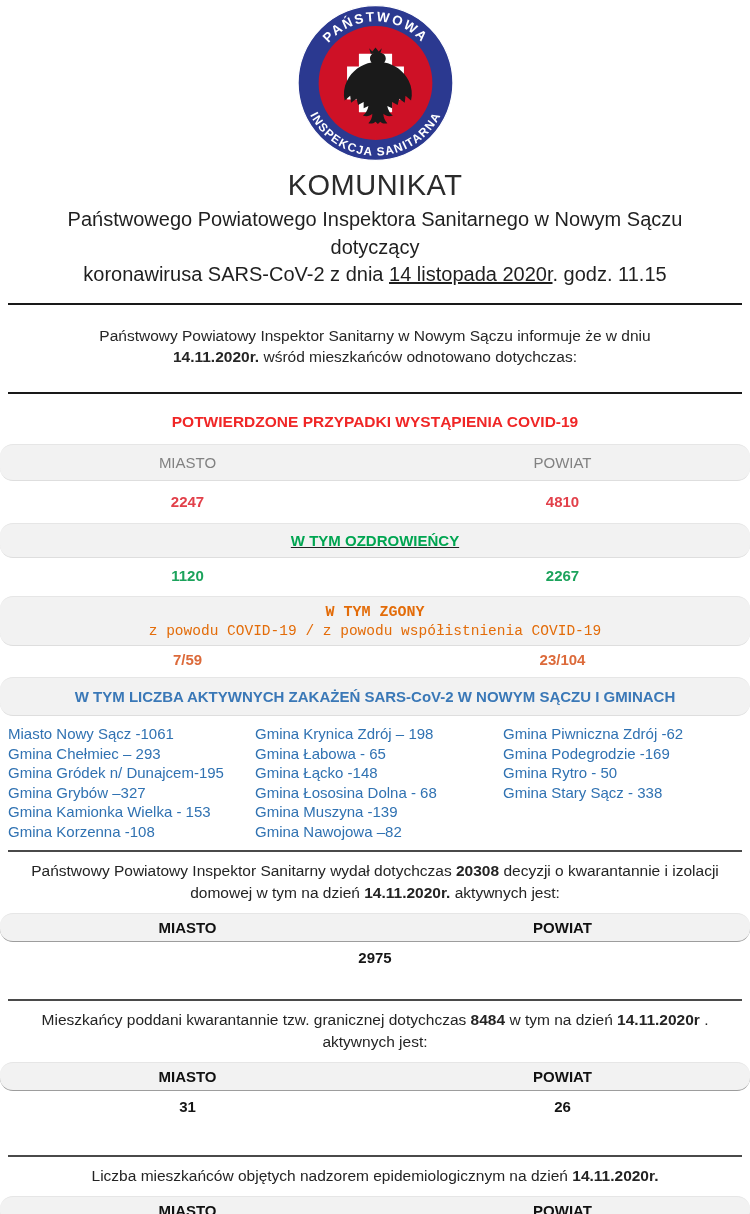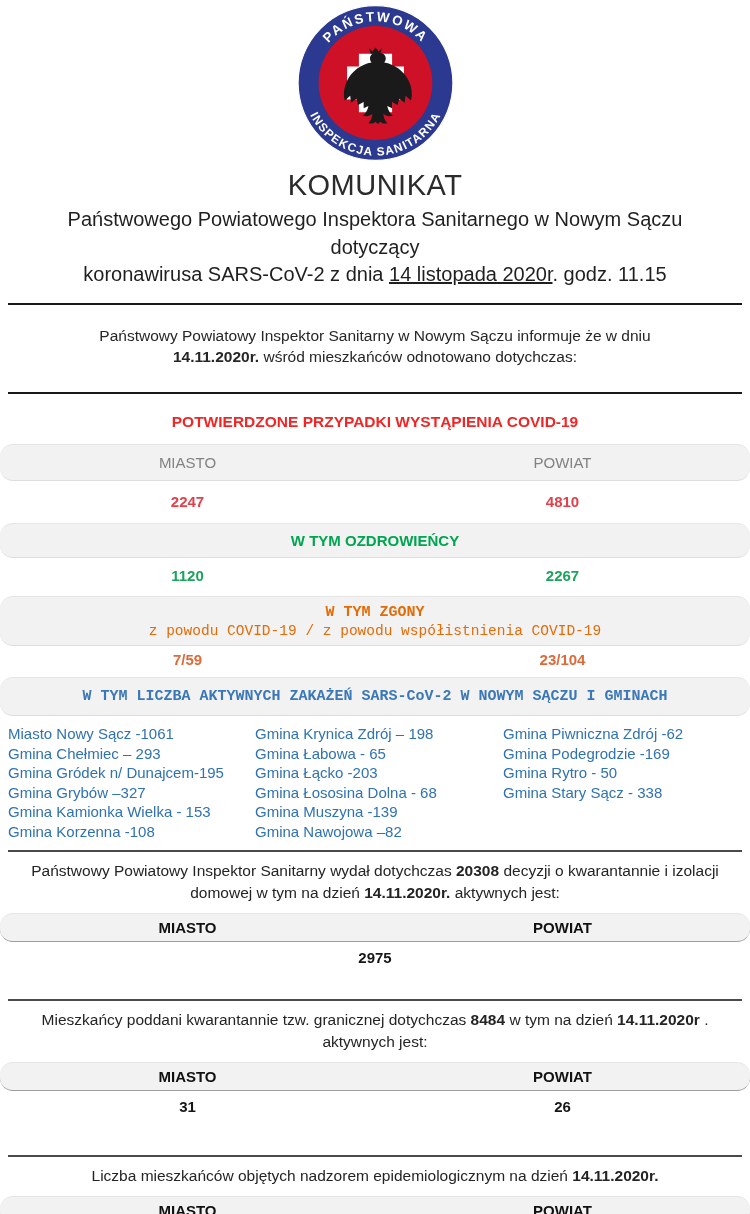--- a/index.html
+++ b/index.html
@@ -39,28 +39,28 @@
   .sec-title{text-align:center;font-weight:700;font-size:15.5px;}
   .sec-title-red{color:#f02626;margin:19px 0 13px;}
 
   
   .band{background:#f2f2f2;border-top:1px solid #e6e6e6;border-bottom:1px solid #dedede;border-radius:13px;}
   .cols{display:flex;}
   .cols .cell{flex:1;text-align:center;}
   .head-a .cell{color:#828282;font-size:15px;padding:9px 0;}
   .vals .cell{font-weight:700;font-size:15px;}
   .vals-confirmed .cell{color:#e2404a;padding:12px 0 13px;}
-  .band-green{padding:8px 0;}
+  .band-green{padding:8px 0;text-decoration:underline;}
   .title-green{color:#00a551;font-size:15px;}
   .vals-green .cell{color:#1ca35c;padding:9px 0 12px;}
   .band-deaths{padding:6px 0 5px;line-height:1.28;font-family:Liberation Mono, monospace;}
   .title-orange{color:#e36c09;font-size:15px;}
   .sub-orange{color:#e36c09;font-size:14.5px;font-weight:400;text-align:center;}
   .vals-orange .cell{color:#dc6a3a;padding:5px 0 9px;}
-  .band-blue{padding:10px 0;font-family:Liberation Mono, monospace;}
+  .band-blue{padding:10px 0;}
   .title-blue{color:#3a78b7;font-size:15px;}
 
   
   .gmina-grid{
     display:grid;grid-template-columns:247px 248px auto;
     padding:8px 0 9px 8px;color:#3072b2;font-size:15px;line-height:19.5px;
   }
   .gmina-grid div{white-space:nowrap;}
 
   
@@ -145,21 +145,21 @@
       <div>Miasto Nowy Sącz -1061</div>
       <div>Gmina Chełmiec – 293</div>
       <div>Gmina Gródek n/ Dunajcem-195</div>
       <div>Gmina Grybów –327</div>
       <div>Gmina Kamionka Wielka - 153</div>
       <div>Gmina Korzenna -108</div>
     </div>
     <div>
       <div>Gmina Krynica Zdrój – 198</div>
       <div>Gmina Łabowa - 65</div>
-      <div>Gmina Łącko -203</div>
+      <div>Gmina Łącko -148</div>
       <div>Gmina Łososina Dolna - 68</div>
       <div>Gmina Muszyna -139</div>
       <div>Gmina Nawojowa –82</div>
     </div>
     <div>
       <div>Gmina Piwniczna Zdrój -62</div>
       <div>Gmina Podegrodzie -169</div>
       <div>Gmina Rytro - 50</div>
       <div>Gmina Stary Sącz - 338</div>
     </div>

